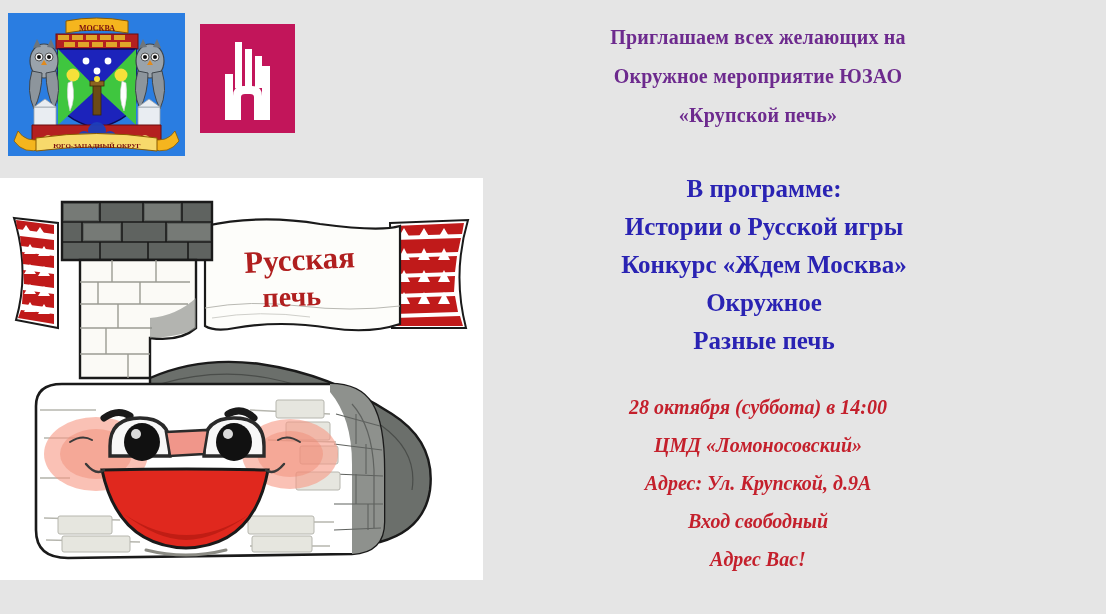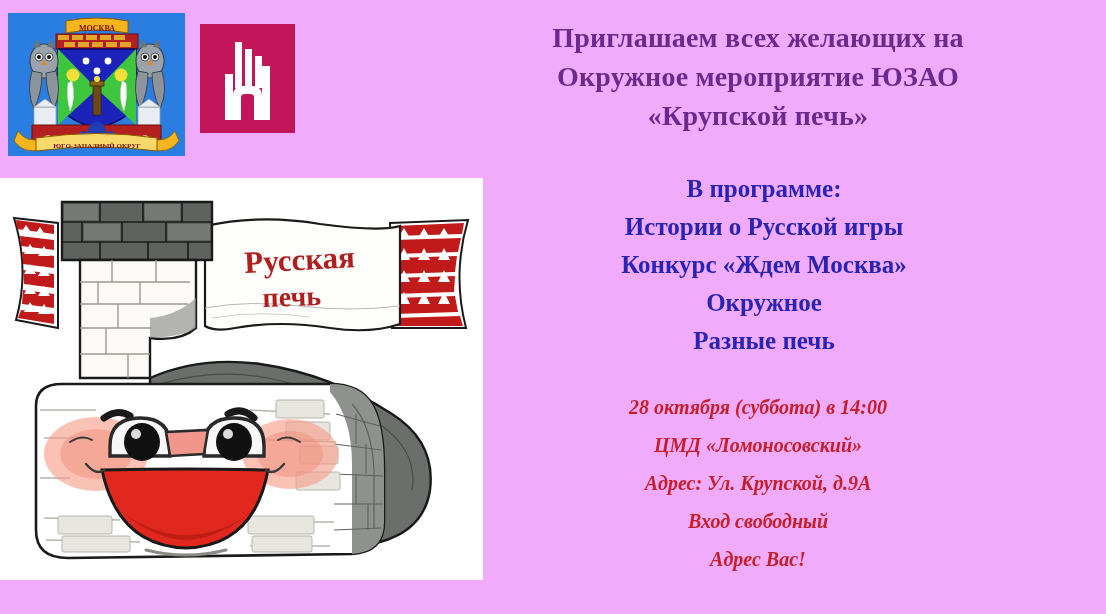--- a/index.html
+++ b/index.html
@@ -12,21 +12,21 @@
     overflow: hidden;
     background: #f7d3bb;
     font-family: "Liberation Serif", "DejaVu Serif", serif;
     position: relative;
   }
   .poster {
     position: absolute;
     inset: 0;
     width: 1106px;
     height: 614px;
-    background: #f0abfc;
+    background: #e5e5e5;
   }
 
   
   .coat-of-arms {
     position: absolute;
     left: 8px;
     top: 13px;
     width: 177px;
     height: 143px;
     background: #2a7de1;
@@ -67,21 +67,21 @@
 
   .block { width: 100%; text-align: center; }
 
   .block-title {
     position: absolute;
     left: 0; top: 18px; width: 100%;
   }
   .block-title .line {
     color: #6d2a8e;
     font-weight: bold;
-    font-size: 28px;
+    font-size: 20px;
     line-height: 39px;
     letter-spacing: 0.2px;
     white-space: nowrap;
   }
 
   .block-program {
     position: absolute;
     left: 6px; top: 170px; width: 100%;
   }
   .block-program .line {

